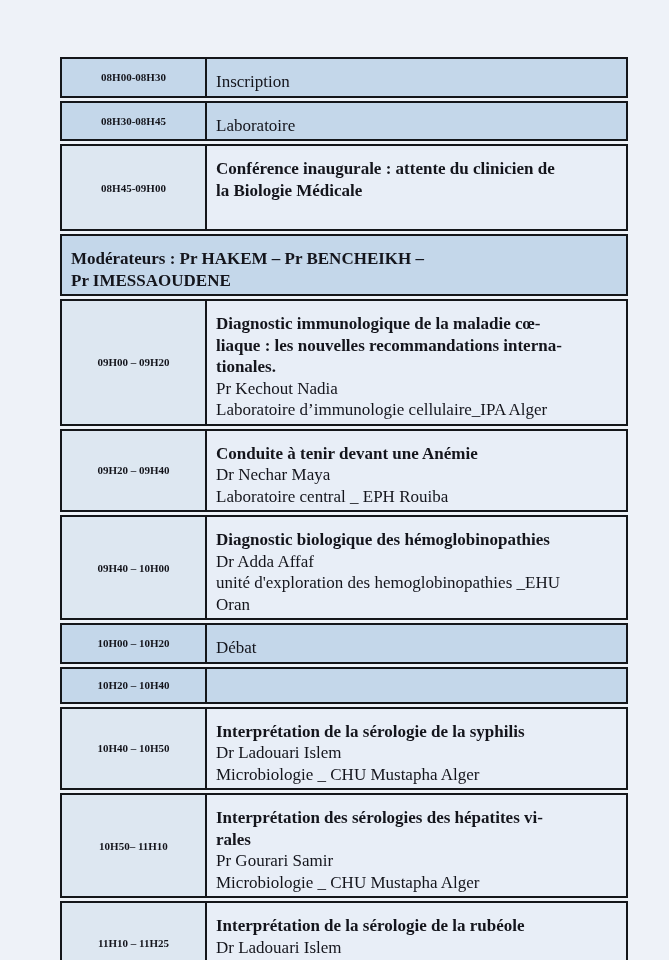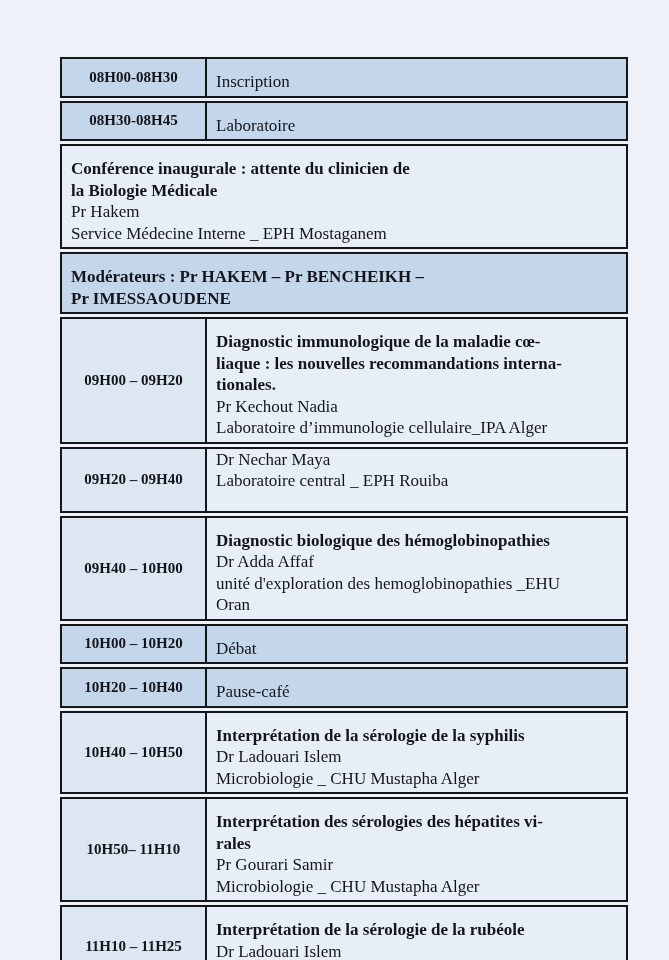--- a/index.html
+++ b/index.html
@@ -31,21 +31,21 @@
   .row .time {
     width: 145px;
     flex: 0 0 145px;
     box-sizing: border-box;
     border-right: 2px solid var(--border, #14161a);
     display: flex;
     align-items: center;
     justify-content: center;
     text-align: center;
     font-weight: bold;
-    font-size: 15px;
+    font-size: 11px;
     padding: 2px 4px;
     background: var(--cell-time-light, #dde7f1);
   }
   .row .content {
     flex: 1 1 auto;
     display: flex;
     flex-direction: column;
     padding: 0 10px 3px 9px;
     font-size: 17px;
     line-height: 21.5px;
@@ -79,25 +79,24 @@
 
   <div class="row hl" style="min-height:38px">
     <div class="time">08H30-08H45</div>
     <div class="content">
       <div class="title"></div>
       <div class="body">Laboratoire</div>
     </div>
   </div>
 
   <div class="row" style="min-height:87px">
+    <div class="time">08H45-09H00</div>
     <div class="content">
       <div class="title">Conférence inaugurale : attente du clinicien de
 la Biologie  Médicale</div>
-      <div class="body">Pr Hakem
-Service Médecine Interne _ EPH Mostaganem</div>
     </div>
   </div>
 
   <div class="row hl" style="min-height:47px">
     <div class="content">
       <div class="title">Modérateurs : Pr HAKEM – Pr BENCHEIKH –
 Pr IMESSAOUDENE</div>
       <div class="body"></div>
     </div>
   </div>
@@ -109,20 +108,21 @@
 liaque : les nouvelles recommandations interna-
 tionales.</div>
       <div class="body">Pr Kechout Nadia
 Laboratoire d’immunologie cellulaire_IPA Alger</div>
     </div>
   </div>
 
   <div class="row" style="min-height:66px">
     <div class="time">09H20 – 09H40</div>
     <div class="content">
+      <div class="title">Conduite à tenir devant une Anémie</div>
       <div class="body">Dr Nechar Maya
 Laboratoire central _ EPH Rouiba</div>
     </div>
   </div>
 
   <div class="row" style="min-height:88px">
     <div class="time">09H40 – 10H00</div>
     <div class="content">
       <div class="title">Diagnostic biologique des hémoglobinopathies</div>
       <div class="body">Dr Adda Affaf
@@ -134,24 +134,20 @@
   <div class="row hl" style="min-height:37px">
     <div class="time">10H00 – 10H20</div>
     <div class="content">
       <div class="title"></div>
       <div class="body">Débat</div>
     </div>
   </div>
 
   <div class="row hl" style="min-height:37px">
     <div class="time">10H20 – 10H40</div>
-    <div class="content">
-      <div class="title"></div>
-      <div class="body">Pause-café</div>
-    </div>
   </div>
 
 
   <div class="row" style="min-height:66px">
     <div class="time">10H40 – 10H50</div>
     <div class="content">
       <div class="title">Interprétation de la sérologie de la syphilis</div>
       <div class="body">Dr Ladouari Islem
 Microbiologie _ CHU Mustapha Alger</div>
     </div>

